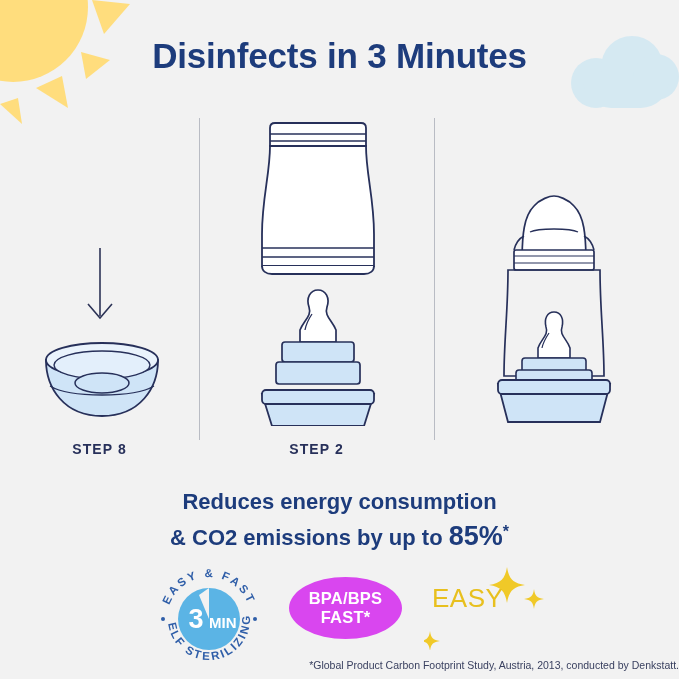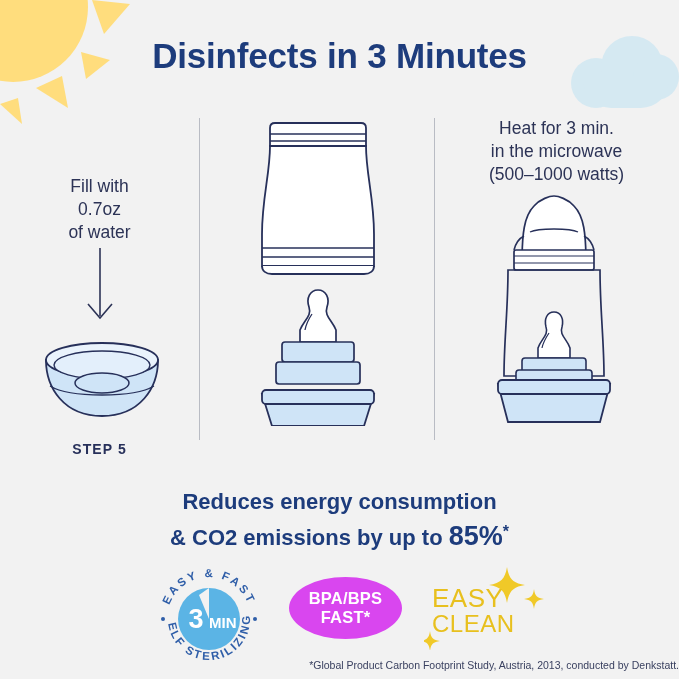--- a/index.html
+++ b/index.html
@@ -163,27 +163,20 @@
     <div class="lobe" style="left:30px; top:0px;  width:62px; height:62px;"></div>
     <div class="lobe" style="left:62px; top:18px; width:46px; height:46px;"></div>
     <div class="base" style="left:12px; top:40px; width:86px; height:32px;"></div>
   </div>
 
   <div class="title">Disinfects in 3 Minutes</div>
 
   <div class="divider d1"></div>
   <div class="divider d2"></div>
 
-  <div class="col c1">
-    <div class="caption cap1">
-      <div>Fill with</div>
-      <div>0.7oz</div>
-      <div>of water</div>
-    </div>
-  </div>
 
   <svg class="ill arrow" width="56" height="75">
     <line x1="28" y1="0" x2="28" y2="68" stroke="#2c3356" stroke-width="1.6"></line>
     <polyline points="16,56 28,70 40,56" fill="none" stroke="#2c3356" stroke-width="1.6"></polyline>
   </svg>
 
   <svg class="ill bowl" width="124" height="84" viewBox="0 0 124 84">
     <path d="M6,22 C6,50 24,78 62,78 C100,78 118,50 118,22 Z" fill="#cfe4f7" stroke="#27305a" stroke-width="1.8"></path>
     <ellipse cx="62" cy="22" rx="56" ry="17" fill="#eaf3fc" stroke="#27305a" stroke-width="1.8"></ellipse>
     <ellipse cx="62" cy="27" rx="48" ry="14" fill="#e3effb" stroke="#27305a" stroke-width="1.4"></ellipse>
@@ -206,27 +199,20 @@
     <path d="M70,176 C62,176 58,184 61,193 C64,202 56,206 52,216 L52,228 L88,228 L88,216 C84,206 76,202 79,193 C82,184 78,176 70,176 Z" fill="#ffffff" stroke="#27305a" stroke-width="1.7"></path>
     <path d="M64,200 C60,206 58,210 57,216" fill="none" stroke="#27305a" stroke-width="1.3"></path>
 
     <rect x="34" y="228" width="72" height="20" rx="3" fill="#cfe4f7" stroke="#27305a" stroke-width="1.7"></rect>
     <rect x="28" y="248" width="84" height="22" rx="3" fill="#cfe4f7" stroke="#27305a" stroke-width="1.7"></rect>
 
     <path d="M14,280 L126,280 L116,312 L24,312 Z" fill="#cfe4f7" stroke="#27305a" stroke-width="1.8"></path>
     <rect x="14" y="276" width="112" height="14" rx="4" fill="#cfe4f7" stroke="#27305a" stroke-width="1.8"></rect>
   </svg>
 
-  <div class="col c3">
-    <div class="caption cap3">
-      <div>Heat for 3 min.</div>
-      <div>in the microwave</div>
-      <div>(500–1000 watts)</div>
-    </div>
-  </div>
 
   <svg class="ill step3" width="140" height="238" viewBox="0 0 140 238">
 
     <path d="M38,74 C38,44 40,26 50,16 C56,9 66,6 70,6 C74,6 84,9 90,16 C100,26 102,44 102,74 Z" fill="#ffffff" stroke="#27305a" stroke-width="1.7"></path>
     <path d="M46,42 C54,38 86,38 94,42" fill="none" stroke="#27305a" stroke-width="1.3"></path>
 
     <path d="M38,74 L102,74 L110,62 L30,62 Z" fill="#ffffff" stroke="#27305a" stroke-width="0"></path>
     <rect x="30" y="60" width="80" height="20" rx="2" fill="#ffffff" stroke="#27305a" stroke-width="1.7"></rect>
     <line x1="30" y1="66" x2="110" y2="66" stroke="#27305a" stroke-width="1.2"></line>
     <line x1="30" y1="73" x2="110" y2="73" stroke="#27305a" stroke-width="1.2"></line>
@@ -238,21 +224,22 @@
     <path d="M70,122 C63,122 60,129 62,137 C65,145 57,149 54,158 L54,168 L86,168 L86,158 C83,149 75,145 78,137 C80,129 77,122 70,122 Z" fill="#ffffff" stroke="#27305a" stroke-width="1.6"></path>
     <path d="M65,143 C61,149 59,153 58,158" fill="none" stroke="#27305a" stroke-width="1.2"></path>
 
     <rect x="38" y="168" width="64" height="18" rx="3" fill="#cfe4f7" stroke="#27305a" stroke-width="1.6"></rect>
     <rect x="32" y="180" width="76" height="14" rx="3" fill="#cfe4f7" stroke="#27305a" stroke-width="1.6"></rect>
 
     <path d="M14,194 L126,194 L116,232 L24,232 Z" fill="#cfe4f7" stroke="#27305a" stroke-width="1.8"></path>
     <rect x="14" y="190" width="112" height="14" rx="4" fill="#cfe4f7" stroke="#27305a" stroke-width="1.8"></rect>
   </svg>
 
-  <div class="step-label sl1">STEP 5</div>
+  <div class="step-label sl1">STEP 8</div>
+  <div class="step-label sl2">STEP 2</div>
 
   <div class="eco">
     <div>Reduces energy consumption</div>
     <div>
       <span>&amp; CO2 emissions by up to </span><span class="big">85%</span><span class="star">*</span>
     </div>
   </div>
 
   <div class="badges">
 
@@ -283,20 +270,19 @@
     </div>
 
     <div class="badge-clean">
       <svg width="130" height="85" viewBox="0 0 130 85" style="position:absolute;left:0;top:0;">
         <path d="M83,2 C85,14 89,18 101,20 C89,22 85,26 83,38 C81,26 77,22 65,20 C77,18 81,14 83,2 Z" fill="#f0c928"></path>
         <path d="M110,24 C111,31 113,33 120,34 C113,35 111,37 110,44 C109,37 107,35 100,34 C107,33 109,31 110,24 Z" fill="#f0c928"></path>
         <path d="M6,66 C7,73 9,75 16,76 C9,77 7,79 6,86 C5,79 3,77 -4,76 C3,75 5,73 6,66 Z" fill="#f0c928"></path>
       </svg>
       <div class="ec-text">
         <div class="ec-easy">EASY</div>
-        <div class="ec-clean">CLEAN</div>
       </div>
     </div>
   </div>
 
   <div class="footnote">*Global Product Carbon Footprint Study, Austria, 2013, conducted by Denkstatt.</div>
 
 </div>
 
 </body></html>

